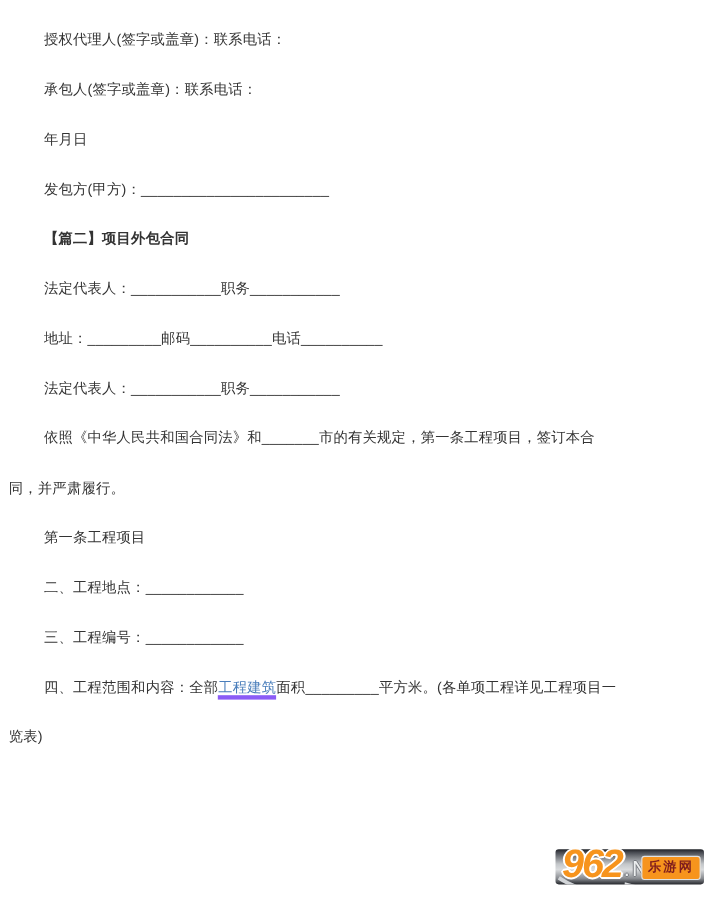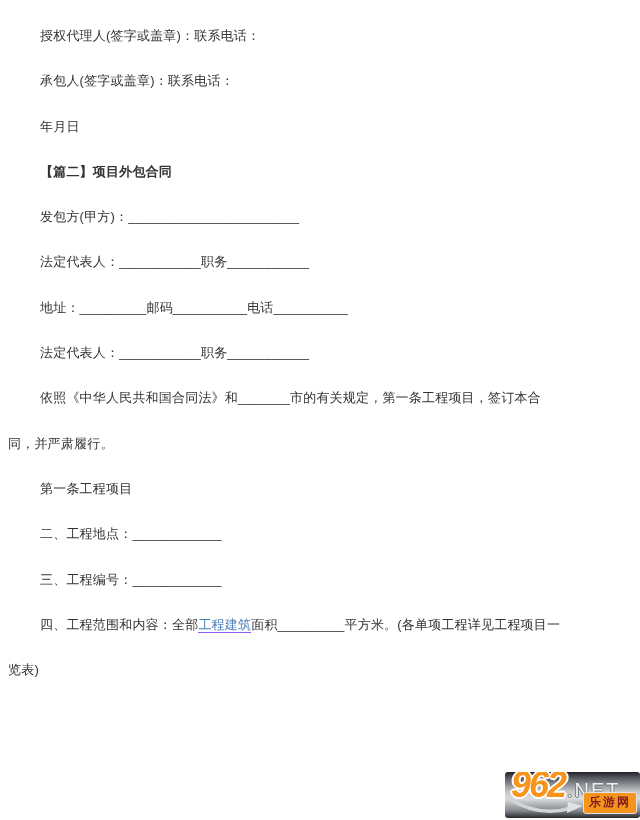--- a/index.html
+++ b/index.html
@@ -25,30 +25,30 @@
   .line {
     line-height: 45.3px;
     white-space: nowrap;
     letter-spacing: 0.2px;
   }
   .line.indent { text-indent: 32px; }
   .line.bold { font-weight: bold; }
   .doc-link {
     color: #4a7ebb;
     text-decoration: none;
-    border-bottom: 1px solid #8b5cf6;
+    border-bottom: 4px solid #8b5cf6;
     cursor: pointer;
   }
   
   .logo {
     position: absolute;
     left: 505px;
     top: 772px;
     width: 135px;
-    height: 46px;
+    height: 32px;
     border-radius: 3px;
     overflow: hidden;
     background: linear-gradient(180deg,
       #1f2127 0%, #4b4e55 10%, #c3c6c9 42%,
       #dadcde 58%, #85888d 84%, #26282d 100%);
     cursor: pointer;
   }
   .logo-swoosh {
     position: absolute;
     left: 0; top: 0;
@@ -95,22 +95,22 @@
     padding: 1px 5px 2px 5px;
   }
 </style>
 </head>
 <body>
 
 <div class="doc">
     <div class="line indent"><span>授权代理人(签字或盖章)：联系电话：</span></div>
     <div class="line indent"><span>承包人(签字或盖章)：联系电话：</span></div>
     <div class="line indent"><span>年月日</span></div>
+    <div class="line indent"><span>发包方(甲方)：_______________________</span></div>
     <div class="line indent bold"><span>【篇二】项目外包合同</span></div>
-    <div class="line indent"><span>发包方(甲方)：_______________________</span></div>
     <div class="line indent"><span>法定代表人：___________职务___________</span></div>
     <div class="line indent"><span>地址：_________邮码__________电话__________</span></div>
     <div class="line indent"><span>法定代表人：___________职务___________</span></div>
     <div class="line indent"><span>依照《中华人民共和国合同法》和_______市的有关规定，第一条工程项目，签订本合</span></div>
     <div class="line"><span>同，并严肃履行。</span></div>
     <div class="line indent"><span>第一条工程项目</span></div>
     <div class="line indent"><span>二、工程地点：____________</span></div>
     <div class="line indent"><span>三、工程编号：____________</span></div>
     <div class="line indent"><span>四、工程范围和内容：全部</span><span class="doc-link">工程建筑</span><span>面积_________平方米。(各单项工程详见工程项目一</span></div>
     <div class="line"><span>览表)</span></div>

